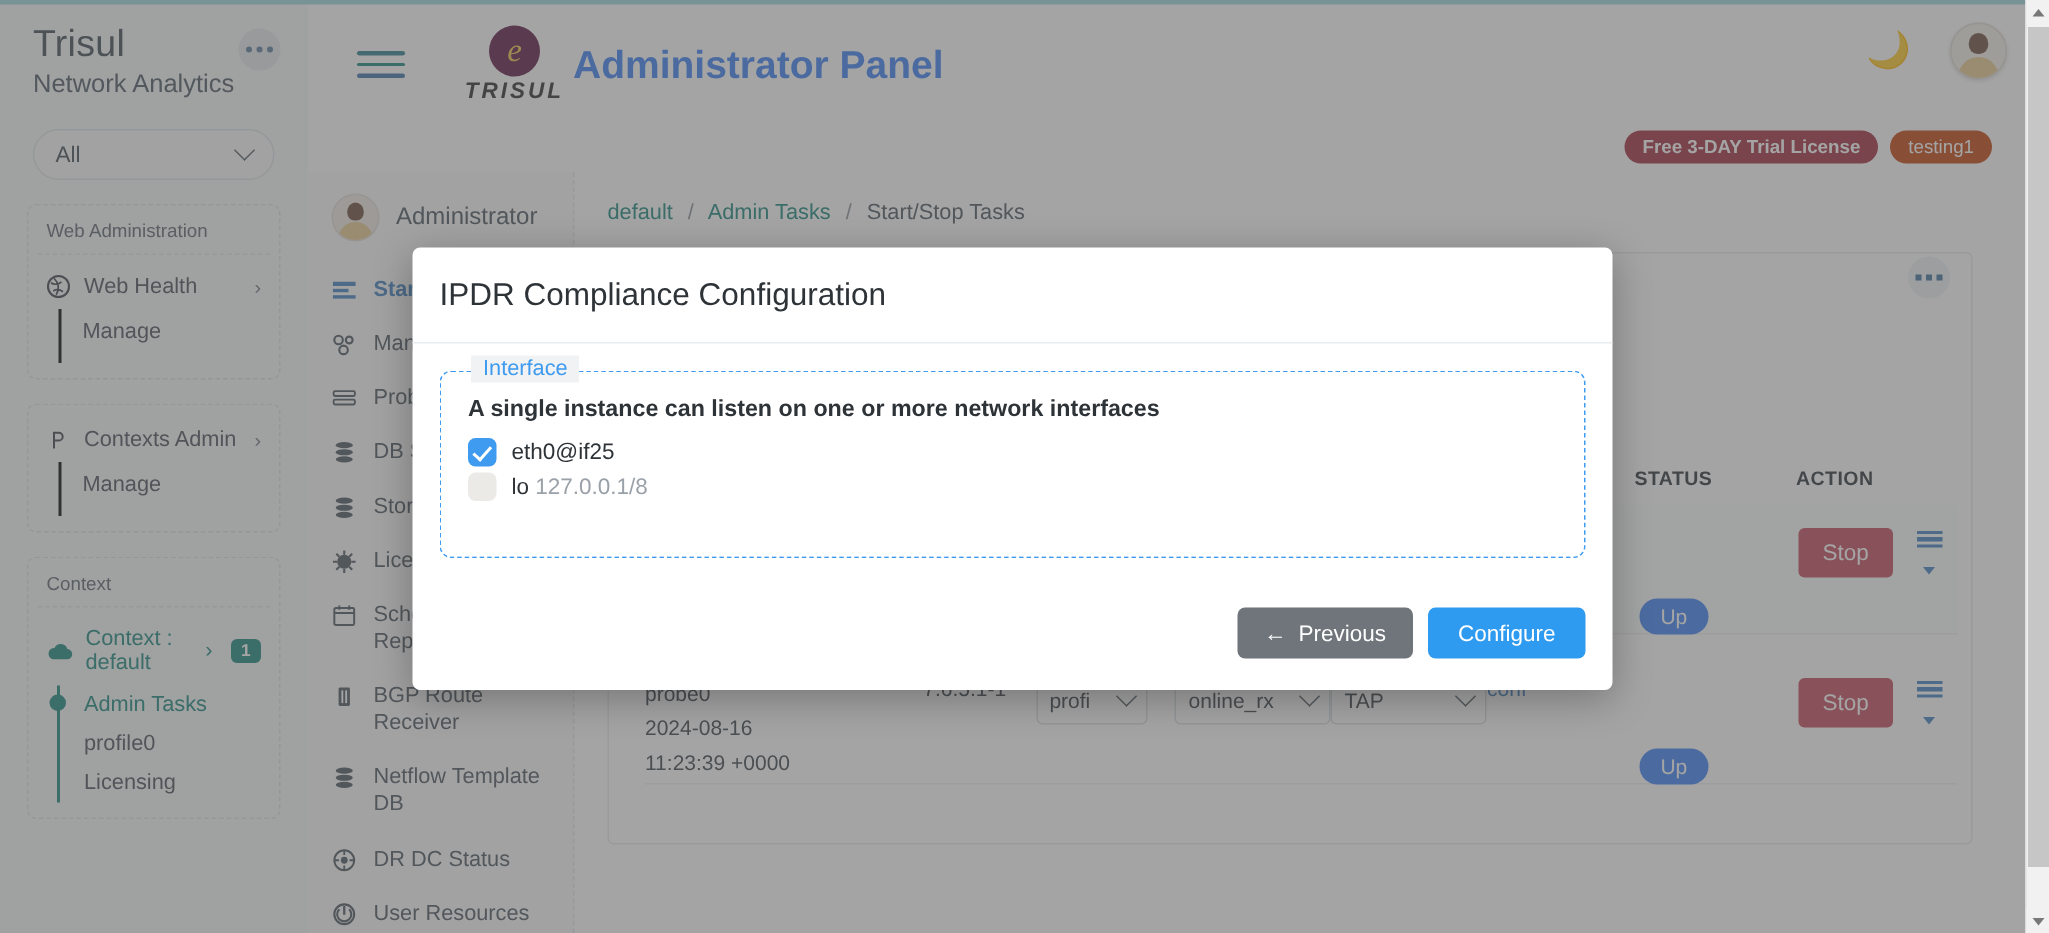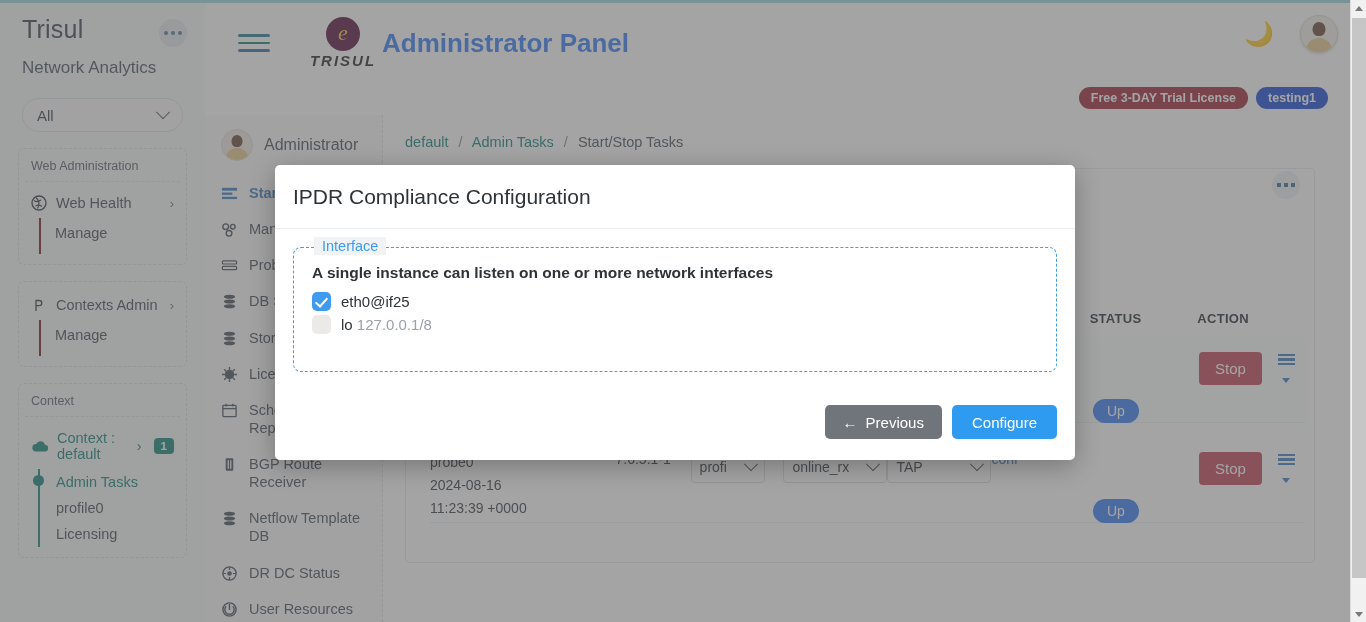--- a/index.html
+++ b/index.html
@@ -46,21 +46,21 @@
   .brand {
     padding: 12px 10px 0 10px;
     position: relative;
   }
   .brand-title {
     font-size: 25px; color: #3c4a52; font-weight: 400;
     letter-spacing: .2px;
   }
   .brand-sub {
     font-size: 17px; color: #4a5862; font-weight: 400;
-    margin-top: 14px;
+    margin-top: 2px;
   }
   .brand-dots {
     position: absolute; right: 6px; top: 16px;
     width: 28px; height: 28px; border-radius: 50%;
     background: #e4e8ee;
     display: flex; align-items: center; justify-content: center;
     gap: 3px;
   }
   .brand-dots i {
     width: 4px; height: 4px; border-radius: 50%;
@@ -99,21 +99,21 @@
     display: flex; align-items: center;
     gap: 9px;
     padding: 7px 6px;
     font-size: 14.5px; color: #485059;
   }
   .nav-item .ico { width: 16px; height: 16px; flex: 0 0 16px; display:block; }
   .nav-item .arrow {
     margin-left: auto; font-size: 13px; color: #6e7880;
   }
   .nav-sub {
-    border-left: 2px solid #7f1d1d;
+    border-left: 2px solid #000000;
     margin-left: 14px;
     padding: 4px 0 10px 14px;
   }
   .nav-sub .sub-item {
     font-size: 14.5px; color: #485059;
     padding: 3px 0;
   }
   .ctx-head {
     display: flex; align-items: center; gap: 8px;
     padding: 7px 6px; font-size: 14.5px;
@@ -248,22 +248,22 @@
   .badges {
     position: absolute; right: 22px; top: 84px;
     display: flex; gap: 8px;
   }
   .badge-trial {
     background: #a12a3c; color: #fff;
     font-size: 12.5px; font-weight: 600;
     border-radius: 12px; padding: 4px 12px;
   }
   .badge-user {
-    background: #1d4ed8; color: #fff;
-    font-size: 12.5px; font-weight: 700;
+    background: #c2410c; color: #fff;
+    font-size: 12.5px; font-weight: 400;
     border-radius: 12px; padding: 4px 12px;
   }
   .breadcrumb {
     position: absolute; left: 22px; top: 131px;
     font-size: 14.5px; color: #4a545d;
   }
   .breadcrumb a { color: #17857c; text-decoration: none; }
   .breadcrumb .sep { color: #8a939b; margin: 0 6px; }
 
   .panel {

